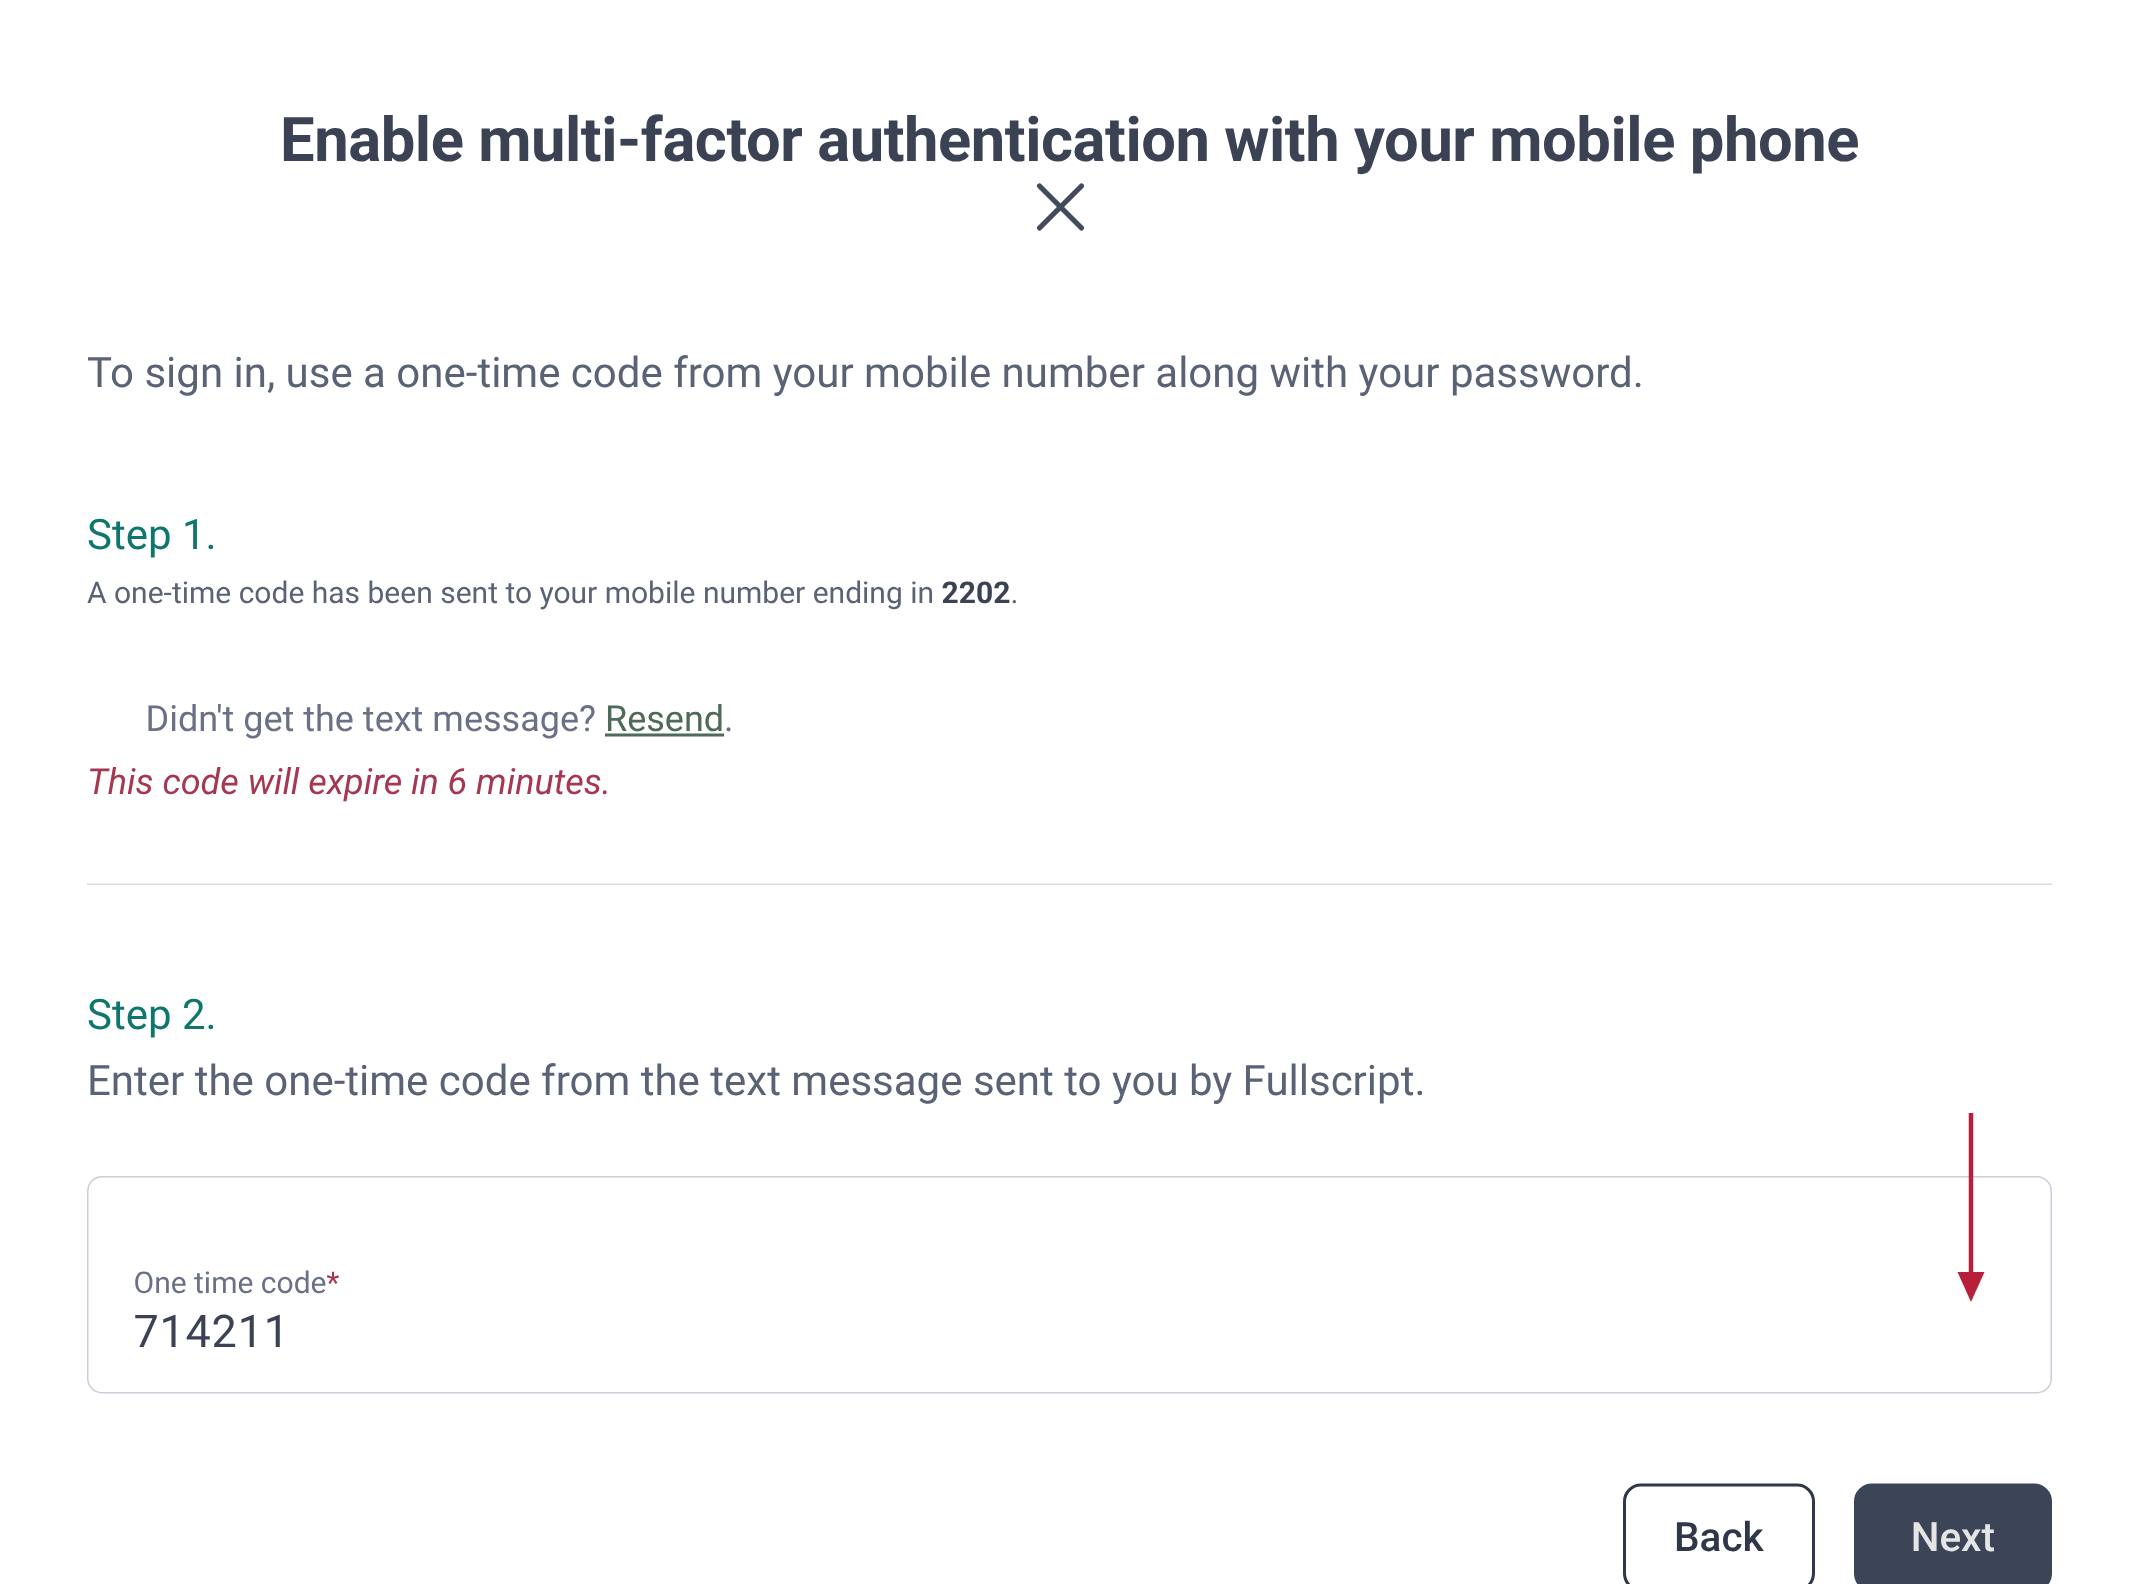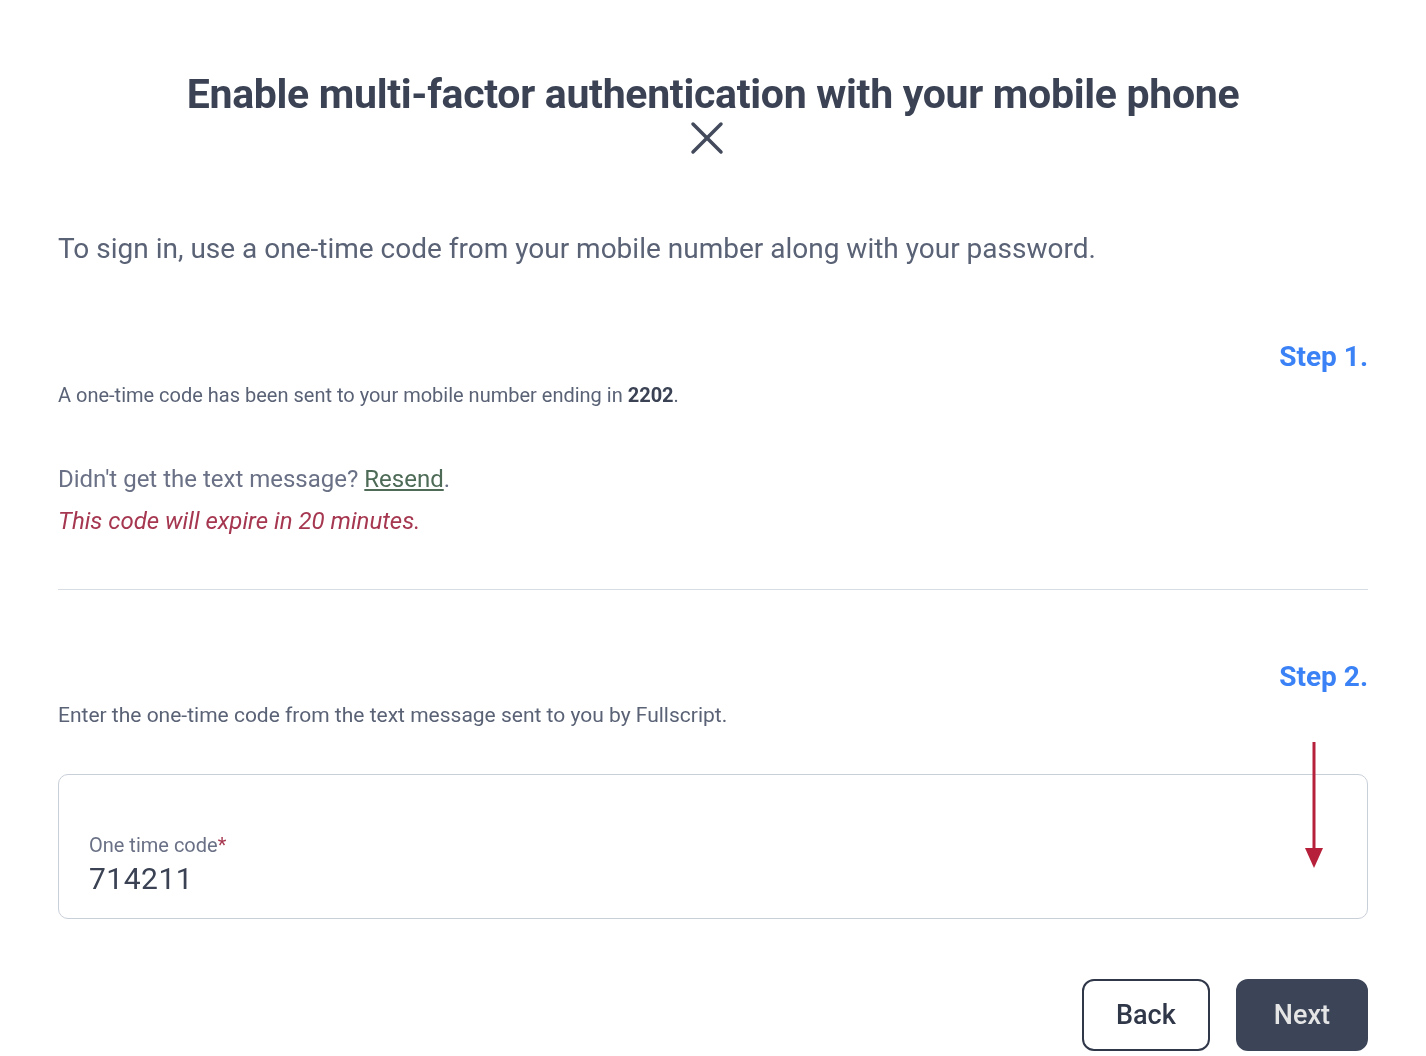--- a/index.html
+++ b/index.html
@@ -33,55 +33,55 @@
     }
     .close-btn svg { display: block; }
     .subtitle {
       font-size: 28px;
       color: #5a6276;
       margin-bottom: 72px;
       line-height: 1.35;
     }
     .step-heading {
       font-size: 28px;
-      font-weight: 700;
-      color: #3b82f6;
+      font-weight: 400;
+      color: #0f766e;
       margin-bottom: 8px;
-      text-align: right;
     }
     .step-detail {
       font-size: 20px;
       color: #5a6276;
       line-height: 1.4;
       margin-bottom: 56px;
     }
     .step-detail .bold { font-weight: 700; color: #3a4254; }
     .resend-line {
       font-size: 24px;
       color: #6a7186;
       margin-bottom: 14px;
+      margin-left: 39px;
     }
     .resend-link {
       color: #4d6b56;
       text-decoration: underline;
       cursor: pointer;
     }
     .expire-note {
       font-size: 24px;
       font-style: italic;
       color: #a63750;
       margin-bottom: 54px;
     }
     .divider {
       border: none;
       border-top: 1px solid #d8dde4;
       margin-bottom: 70px;
     }
     .step2-detail {
-      font-size: 21px;
+      font-size: 28px;
       color: #5a6276;
       line-height: 1.4;
       margin-bottom: 44px;
     }
     .input-wrap {
       border: 1px solid #c8cfd9;
       border-radius: 10px;
       padding: 18px 30px 22px 30px;
       margin-bottom: 60px;
       width: 100%;
@@ -155,21 +155,21 @@
 
   <p class="step-heading">Step 1.</p>
   <p class="step-detail">
     <span>A one-time code has been sent to your mobile number ending in </span><span class="bold">2202</span><span>.</span>
   </p>
 
   <p class="resend-line">
     <span>Didn't get the text message? </span><a class="resend-link">Resend</a><span>.</span>
   </p>
 
-  <p class="expire-note">This code will expire in 20 minutes.</p>
+  <p class="expire-note">This code will expire in 6 minutes.</p>
 
   <hr class="divider">
 
   <p class="step-heading">Step 2.</p>
   <p class="step2-detail">Enter the one-time code from the text message sent to you by Fullscript.</p>
 
   <div class="input-wrap">
     <label class="input-label">
       <span>One time code</span><span class="asterisk">*</span>
     </label>

